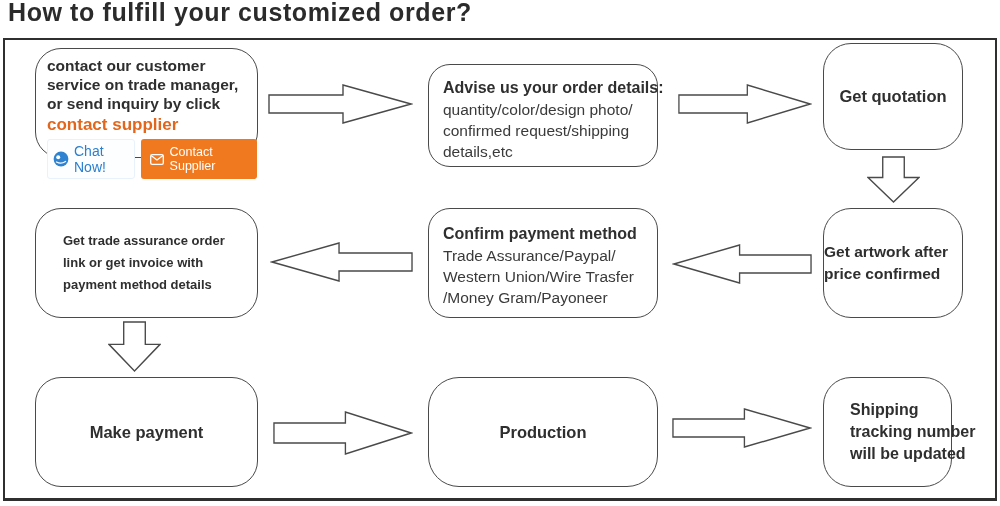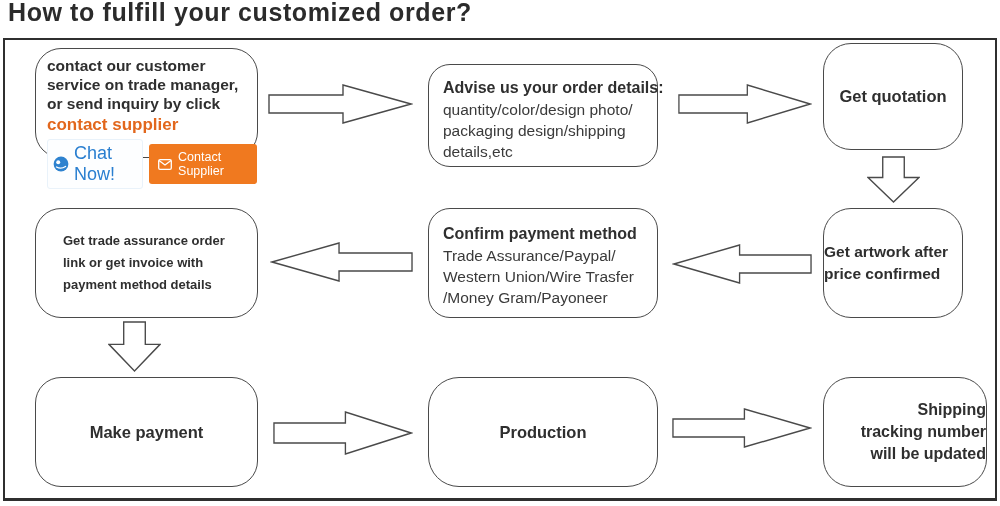--- a/index.html
+++ b/index.html
@@ -37,36 +37,36 @@
 
   
   #box1{left:35px;top:48px;width:223px;height:110px;padding:7px 0 0 11px;}
   #box1 .hl{font-weight:700;font-size:17px;line-height:23px;white-space:nowrap;}
   .btn-row{display:flex;align-items:center;gap:6px;margin-top:3px;}
   .chat-btn{
     display:inline-flex;align-items:center;gap:5px;
     background:#fdfeff;border:1px solid #e9f2fa;border-radius:3px;
     padding:3px 5px;cursor:pointer;
   }
-  .chat-btn .chat-label{font-size:18px;font-weight:400;}
+  .chat-btn .chat-label{font-size:14px;font-weight:400;}
   .cs-btn{
     display:inline-flex;align-items:center;gap:6px;
     border:none;border-radius:3px;
     padding:6px 9px;color:#fff;font-size:12.5px;font-weight:400;
     cursor:pointer;
   }
   
   #box2{left:428px;top:64px;width:230px;height:103px;padding:12px 0 0 14px;}
   #box2 .bt,#box5 .bt{font-size:16px;line-height:22px;}
   #box5{left:428px;top:208px;width:230px;height:110px;padding:14px 0 0 14px;}
   
   #box3{left:823px;top:43px;width:140px;height:107px;}
   #box4{left:823px;top:208px;width:140px;height:110px;}
   #box4 .bold-line{font-size:15.5px;line-height:22px;}
-  #box9{left:823px;top:377px;width:164px;height:110px;padding-left:26px;align-items:flex-end;}
+  #box9{left:823px;top:377px;width:129px;height:110px;padding-left:26px;}
   #box9 .bold-line{font-size:16px;line-height:22px;}
   
   #box6{left:35px;top:208px;width:223px;height:110px;padding-left:11px;}
   #box6 .bold-line{font-size:13px;line-height:22px;margin-left:16px;}
   
   #box7{left:35px;top:377px;width:223px;height:110px;}
   #box8{left:428px;top:377px;width:230px;height:110px;border-radius:31px;}
 
   .arrow{position:absolute;}
   .arrow svg{display:block;}
@@ -108,21 +108,21 @@
 
 <div class="arrow" style="left:268px;top:84px;">
   <svg width="145" height="40" viewBox="0 0 145 40">
       <polygon points="1,11 75,11 75,1 143,20 75,39 75,29 1,29" fill="#ffffff" stroke="#4a4a4a" stroke-width="1.4"></polygon>
     </svg>
 </div>
 
 <div class="box b-mid" id="box2">
   <div class="bold-line bt">Advise us your order details:</div>
   <div class="reg-line">quantity/color/design photo/</div>
-  <div class="reg-line">packaging design/shipping</div>
+  <div class="reg-line">confirmed request/shipping</div>
   <div class="reg-line">details,etc</div>
 </div>
 
 <div class="arrow" style="left:678px;top:84px;">
   <svg width="134" height="40" viewBox="0 0 145 40" preserveAspectRatio="none">
       <polygon points="1,11 75,11 75,1 143,20 75,39 75,29 1,29" fill="#ffffff" stroke="#4a4a4a" stroke-width="1.4"></polygon>
     </svg>
 </div>
 
 <div class="box b-sm center-label" id="box3">

